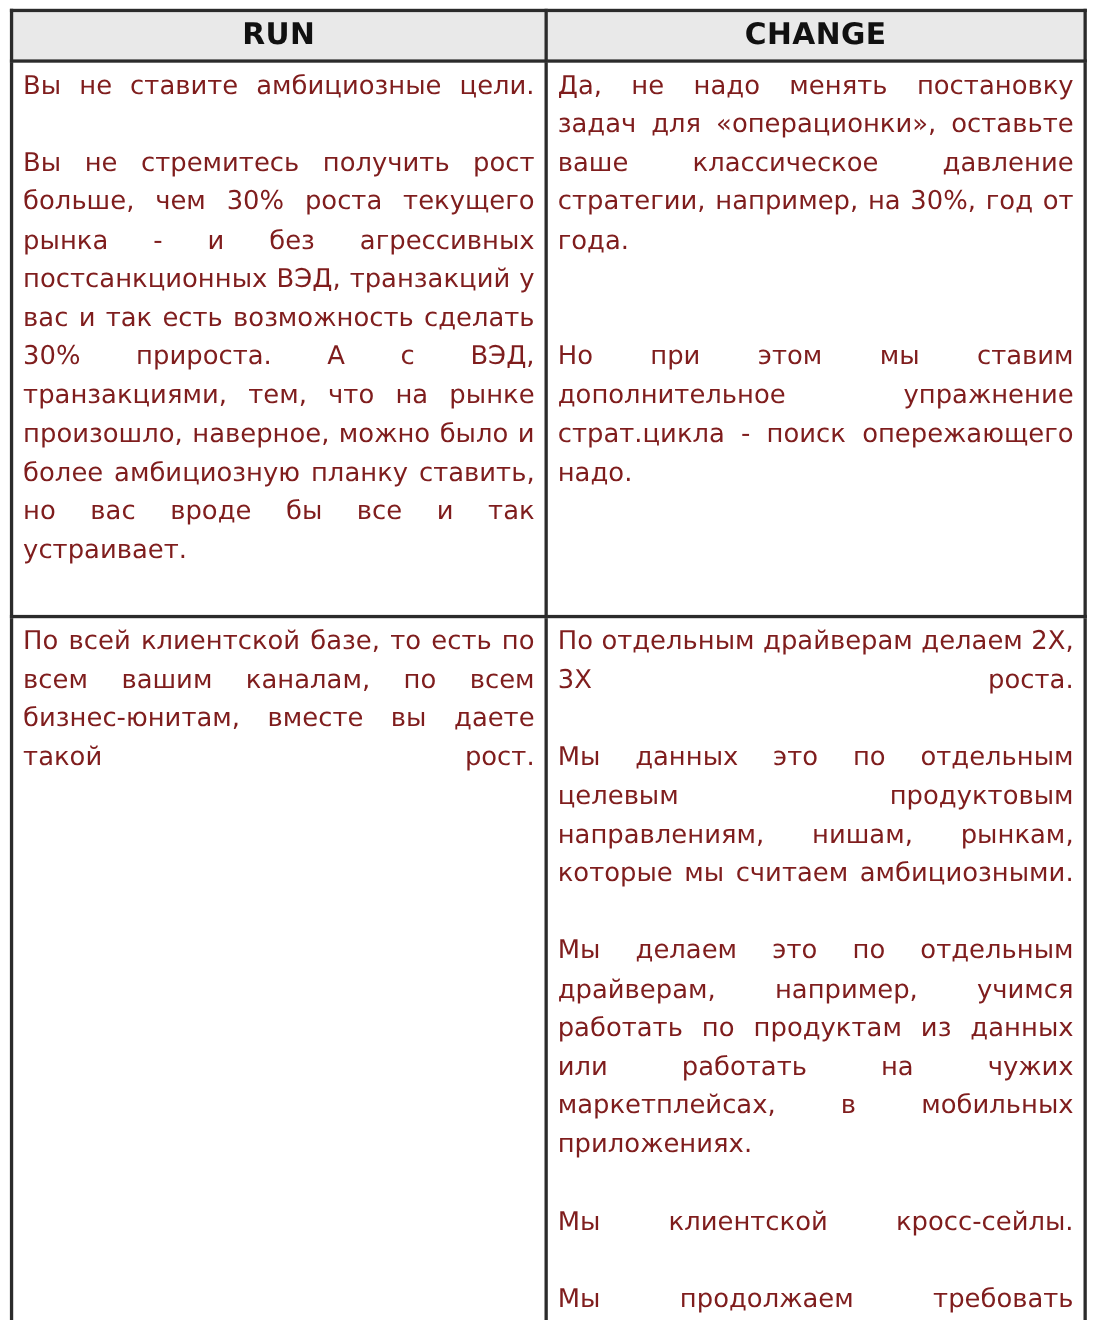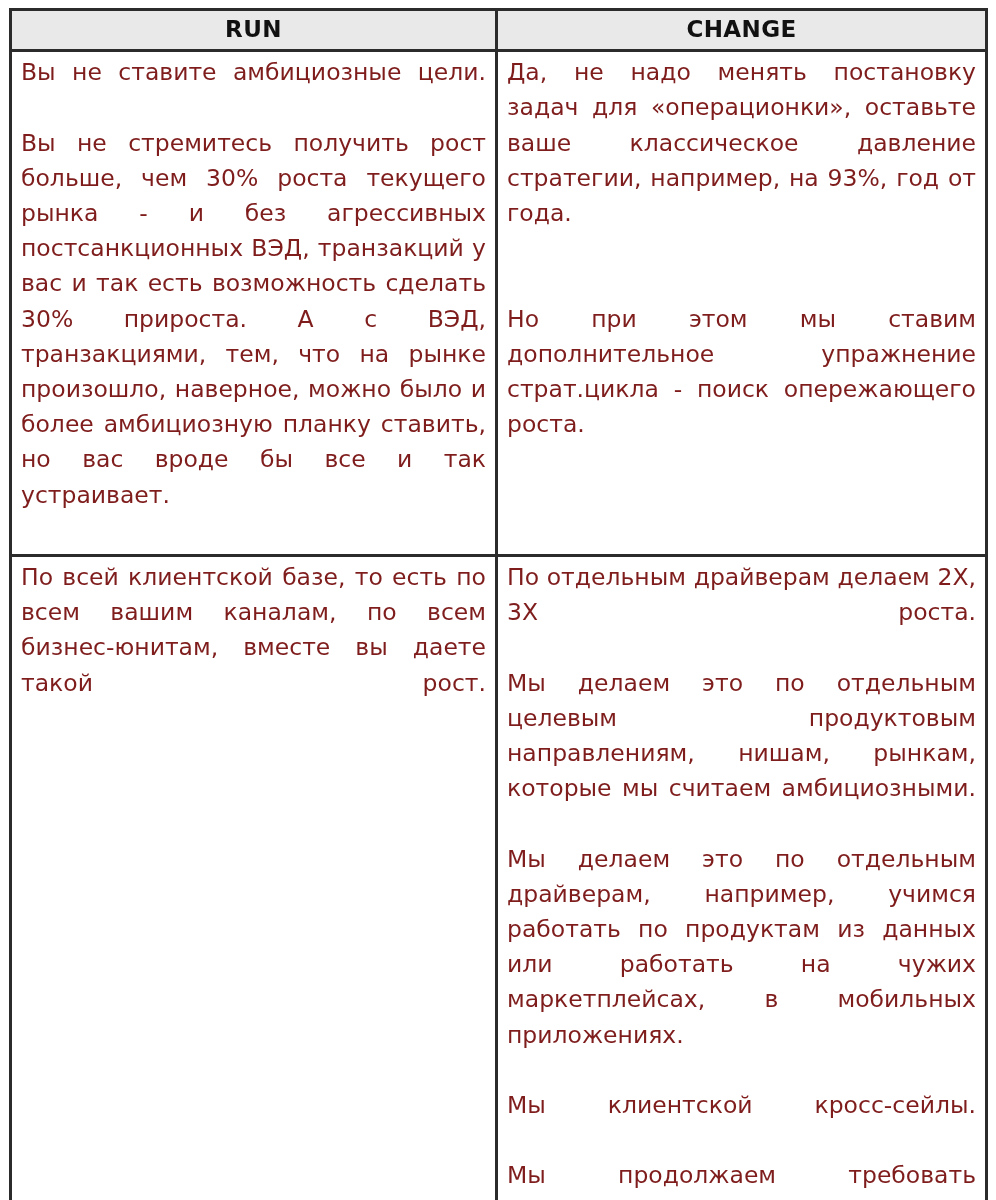--- a/index.html
+++ b/index.html
@@ -36,21 +36,21 @@
   table.compare th,
   table.compare td {
     border: 3px solid #2b2b2b;
     vertical-align: top;
     box-sizing: border-box;
   }
 
   table.compare thead th {
     background: #e9e9e9;
     font-weight: bold;
-    font-size: 23px;
+    font-size: 27px;
     line-height: 1.18;
     letter-spacing: 0.4px;
     padding: 5px 4px 6px 4px;
     color: #111111;
   }
 
   table.compare tbody td {
     background: #ffffff;
     padding: 3px 9px 6px 9px;
   }
@@ -105,36 +105,36 @@
 
       <tr class="row-1">
         <td>
           <div class="cell-body">
             <p>Вы не ставите амбициозные цели.</p>
             <p>Вы не стремитесь получить рост больше, чем 30% роста текущего рынка - и без агрессивных постсанкционных ВЭД, транзакций у вас и так есть возможность сделать 30% прироста. А с ВЭД, транзакциями, тем, что на рынке произошло, наверное, можно было и более амбициозную планку ставить, но вас вроде бы все и так устраивает.</p>
           </div>
         </td>
         <td>
           <div class="cell-body">
-            <p class="spacer-after">Да, не надо менять постановку задач для «операционки», оставьте ваше классическое давление стратегии, например, на 93%, год от года.</p>
-            <p>Но при этом мы ставим дополнительное упражнение страт.цикла - поиск опережающего роста.</p>
+            <p class="spacer-after">Да, не надо менять постановку задач для «операционки», оставьте ваше классическое давление стратегии, например, на 30%, год от года.</p>
+            <p>Но при этом мы ставим дополнительное упражнение страт.цикла - поиск опережающего надо.</p>
           </div>
         </td>
       </tr>
 
       <tr class="row-2">
         <td>
           <div class="cell-body">
             <p>По всей клиентской базе, то есть по всем вашим каналам, по всем бизнес-юнитам, вместе вы даете такой рост.</p>
           </div>
         </td>
         <td>
           <div class="cell-body">
             <p>По отдельным драйверам делаем 2Х, 3Х роста.</p>
-            <p>Мы делаем это по отдельным целевым продуктовым направлениям, нишам, рынкам, которые мы считаем амбициозными.</p>
+            <p>Мы данных это по отдельным целевым продуктовым направлениям, нишам, рынкам, которые мы считаем амбициозными.</p>
             <p>Мы делаем это по отдельным драйверам, например, учимся работать по продуктам из данных или работать на чужих маркетплейсах, в мобильных приложениях.</p>
             <p>Мы клиентской кросс-сейлы.</p>
             <p>Мы продолжаем требовать заработок, но он должен иметь экспоненциальный рост, то есть он расти не плато 30%, а по экспоненте – мы в него вкладываемся, а потом он вырастает по клиентам, по марже, по обороту.</p>
           </div>
         </td>
       </tr>
 
     </tbody>
   </table>
 

